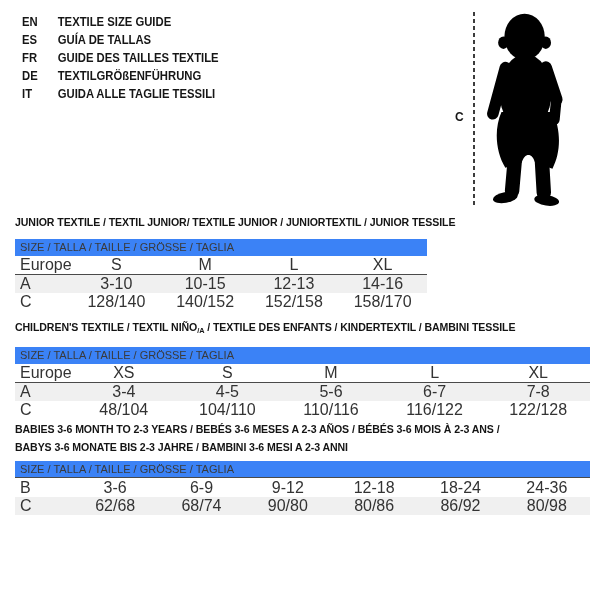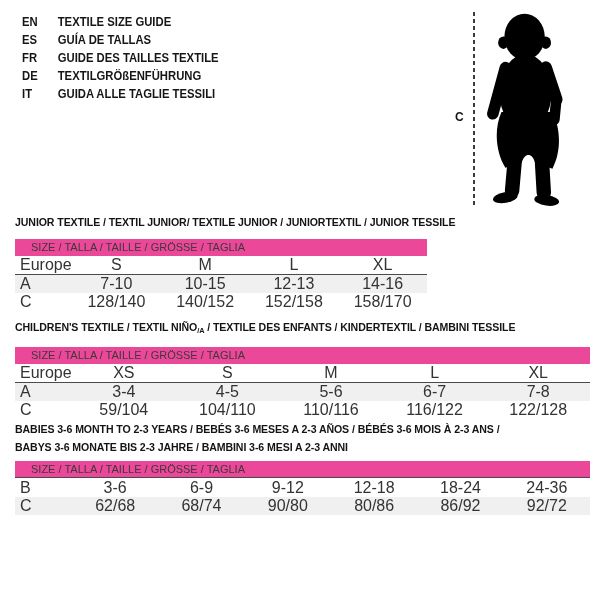--- a/index.html
+++ b/index.html
@@ -18,22 +18,22 @@
   .measure-label{position:absolute;left:455px;top:110px;font-weight:700;font-size:12px;}
   .figure-svg{position:absolute;left:478px;top:8px;}
 
   
   .t-title{position:absolute;font-weight:700;font-size:11.5px;line-height:18px;
            letter-spacing:-0.1px;transform:scaleX(0.92);transform-origin:0 0;
            white-space:nowrap;color:#141414;}
   .t-title sub{font-size:8px;vertical-align:-2px;}
 
   
-  .size-bar{position:absolute;height:17px;line-height:17px;background:#ec4899;
-            color:#3a3a3a;font-size:11px;padding-left:16px;box-sizing:border-box;
+  .size-bar{position:absolute;height:17px;line-height:17px;background:#3b82f6;
+            color:#3a3a3a;font-size:11px;padding-left:5px;box-sizing:border-box;
             white-space:nowrap;overflow:hidden;}
   .size-bar.with-rule{border-bottom:1px solid #4a4a4a;}
 
   
   table.size-table{position:absolute;border-collapse:collapse;table-layout:fixed;
                    font-size:16px;color:#333333;}
   table.size-table td{height:18px;padding:0;text-align:center;overflow:hidden;white-space:nowrap;}
   table.size-table td.lbl{text-align:left;padding-left:5px;}
   tr.head-row td{border-bottom:1px solid #4a4a4a;}
   tr.alt td{background:#f0f0f0;}
@@ -110,21 +110,21 @@
     <tbody>
         <tr class="head-row">
       <td class="lbl">Europe</td>
       <td>S</td>
       <td>M</td>
       <td>L</td>
       <td>XL</td>
     </tr>
     <tr class="alt">
       <td class="lbl">A</td>
-      <td>7-10</td>
+      <td>3-10</td>
       <td>10-15</td>
       <td>12-13</td>
       <td>14-16</td>
     </tr>
     <tr>
       <td class="lbl">C</td>
       <td>128/140</td>
       <td>140/152</td>
       <td>152/158</td>
       <td>158/170</td>
@@ -155,21 +155,21 @@
     <tr class="alt">
       <td class="lbl">A</td>
       <td>3-4</td>
       <td>4-5</td>
       <td>5-6</td>
       <td>6-7</td>
       <td>7-8</td>
     </tr>
     <tr>
       <td class="lbl">C</td>
-      <td>59/104</td>
+      <td>48/104</td>
       <td>104/110</td>
       <td>110/116</td>
       <td>116/122</td>
       <td>122/128</td>
     </tr>
   </tbody>
     </table>
 
   <div class="t-title" style="left:15px;top:420px;">
     <div>BABIES 3-6 MONTH TO 2-3 YEARS / BEBÉS 3-6 MESES A 2-3 AÑOS / BÉBÉS 3-6 MOIS À 2-3 ANS /</div>
@@ -196,19 +196,19 @@
       <td>18-24</td>
       <td>24-36</td>
     </tr>
     <tr class="alt">
       <td class="lbl">C</td>
       <td>62/68</td>
       <td>68/74</td>
       <td>90/80</td>
       <td>80/86</td>
       <td>86/92</td>
-      <td>92/72</td>
+      <td>80/98</td>
     </tr>
   </tbody>
     </table>
 
 
 </div>
 
 </body></html>

